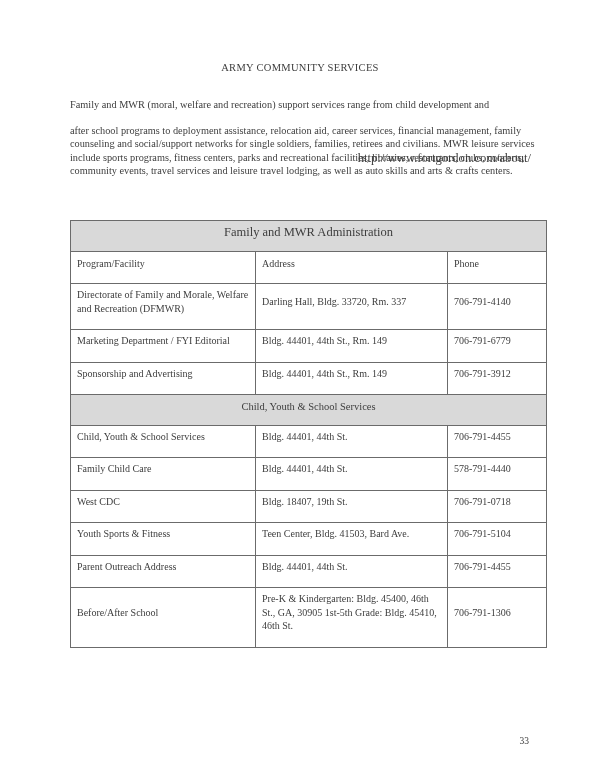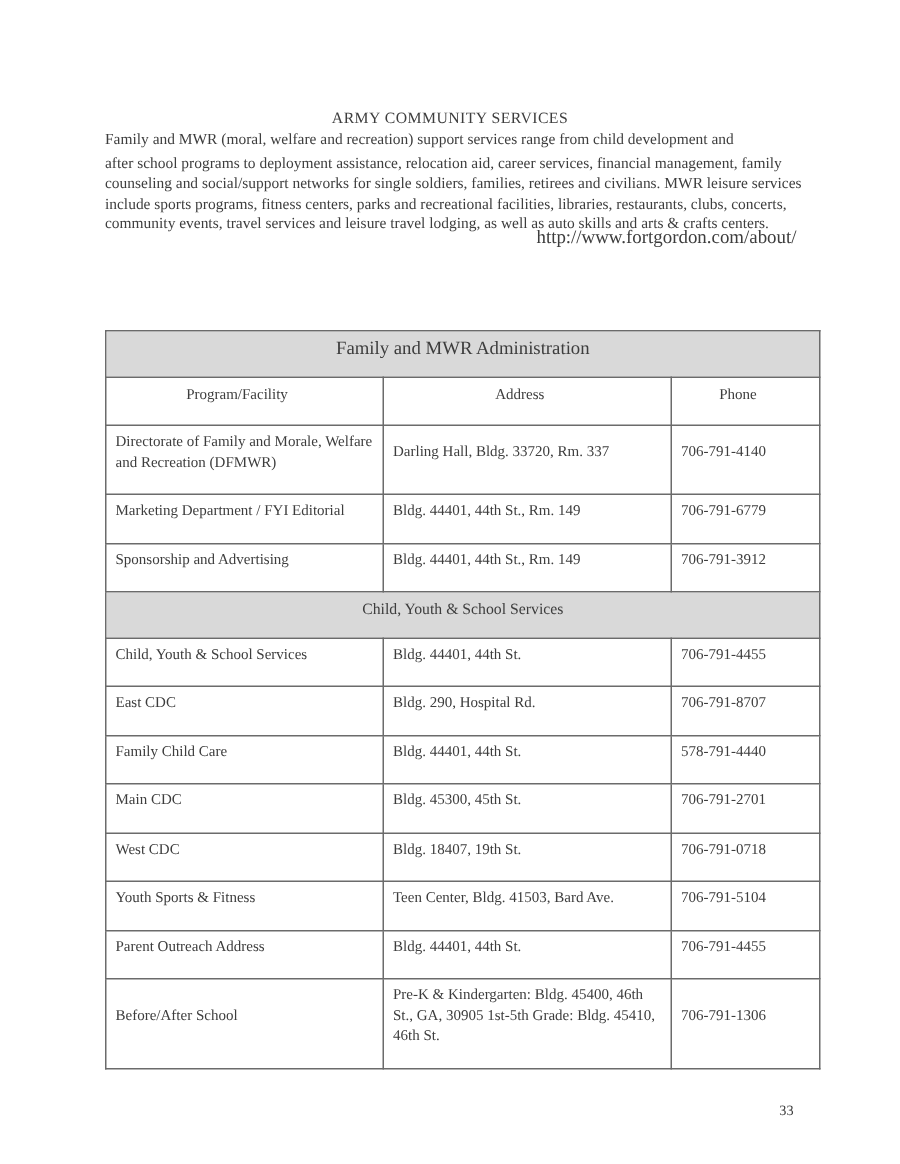--- a/index.html
+++ b/index.html
@@ -10,27 +10,27 @@
   html,body{margin:0;padding:0;background:#ffffff;}
   body{
     width:600px;height:776px;
     font-family:"Liberation Serif", serif;
     color:var(--text);
   }
   .page{position:relative;width:600px;height:776px;overflow:hidden;background:#fff;}
   .page-title{
     position:absolute;top:58px;left:0;right:0;
     text-align:center;font-size:10.5px;font-weight:normal;
-    letter-spacing:0.3px;margin:16px;
+    letter-spacing:0.3px;margin:4px;
   }
   .intro{
     position:absolute;top:86px;left:70px;width:476px;
     font-size:10.3px;line-height:13.5px;
   }
-  .intro p{margin:1px 0 2px 0;}
+  .intro p{margin:12px 0 2px 0;}
   .about-url{
     position:absolute;top:151px;right:69px;
     font-size:12.6px;line-height:14px;
     color:var(--text);text-decoration:none;
   }
   table.doc-table{
     position:absolute;top:208px;left:70px;
     width:476px;table-layout:fixed;
     border-collapse:collapse;
     margin-top:12px;
@@ -43,21 +43,20 @@
     text-align:left;font-weight:normal;
     overflow:hidden;
   }
   tr.tbl-title-row td{
     background:var(--header-bg);
     text-align:center;font-size:12.5px;
     padding:5px 6px 11px 6px;
   }
   tr.col-header-row td{
     padding:5px 16px 13px 6px;
-    text-align:center;
   }
   tr.section-row td{
     background:var(--header-bg);
     text-align:center;font-size:10.5px;
     padding:5px 6px 11px 6px;
   }
   .page-number{
     position:absolute;top:736px;right:71px;
     font-size:9.5px;
   }
@@ -108,33 +107,23 @@
         </tr>
         <tr class="section-row">
           <td colspan="3">Child, Youth &amp; School Services</td>
         </tr>
         <tr>
           <td>Child, Youth &amp; School Services</td>
           <td>Bldg. 44401, 44th St.</td>
           <td>706-791-4455</td>
         </tr>
         <tr>
-          <td>East CDC</td>
-          <td>Bldg. 290, Hospital Rd.</td>
-          <td>706-791-8707</td>
-        </tr>
-        <tr>
           <td>Family Child Care</td>
           <td>Bldg. 44401, 44th St.</td>
           <td>578-791-4440</td>
-        </tr>
-        <tr>
-          <td>Main CDC</td>
-          <td>Bldg. 45300, 45th St.</td>
-          <td>706-791-2701</td>
         </tr>
         <tr>
           <td>West CDC</td>
           <td>Bldg. 18407, 19th St.</td>
           <td>706-791-0718</td>
         </tr>
         <tr>
           <td>Youth Sports &amp; Fitness</td>
           <td>Teen Center, Bldg. 41503, Bard Ave.</td>
           <td>706-791-5104</td>

